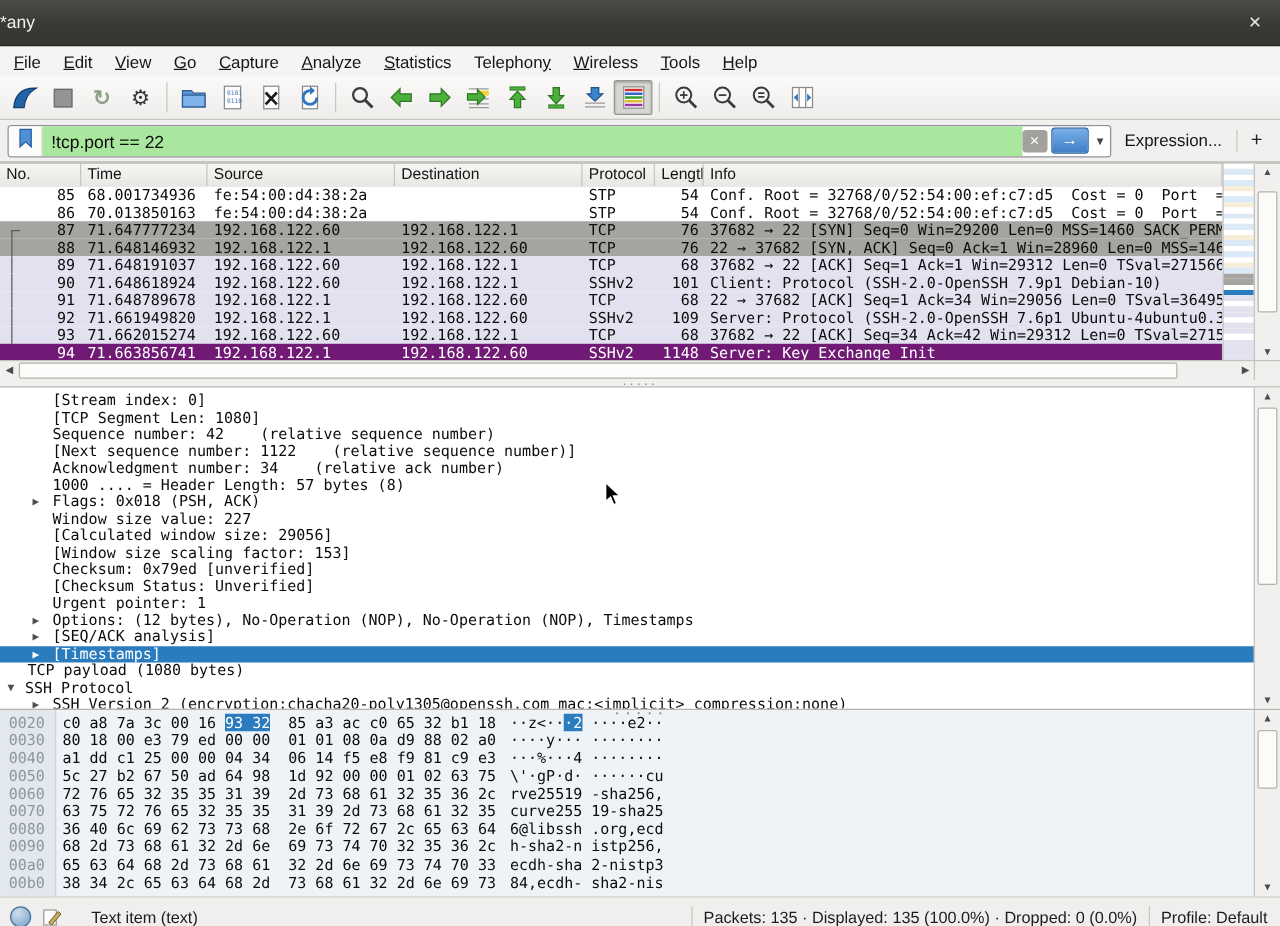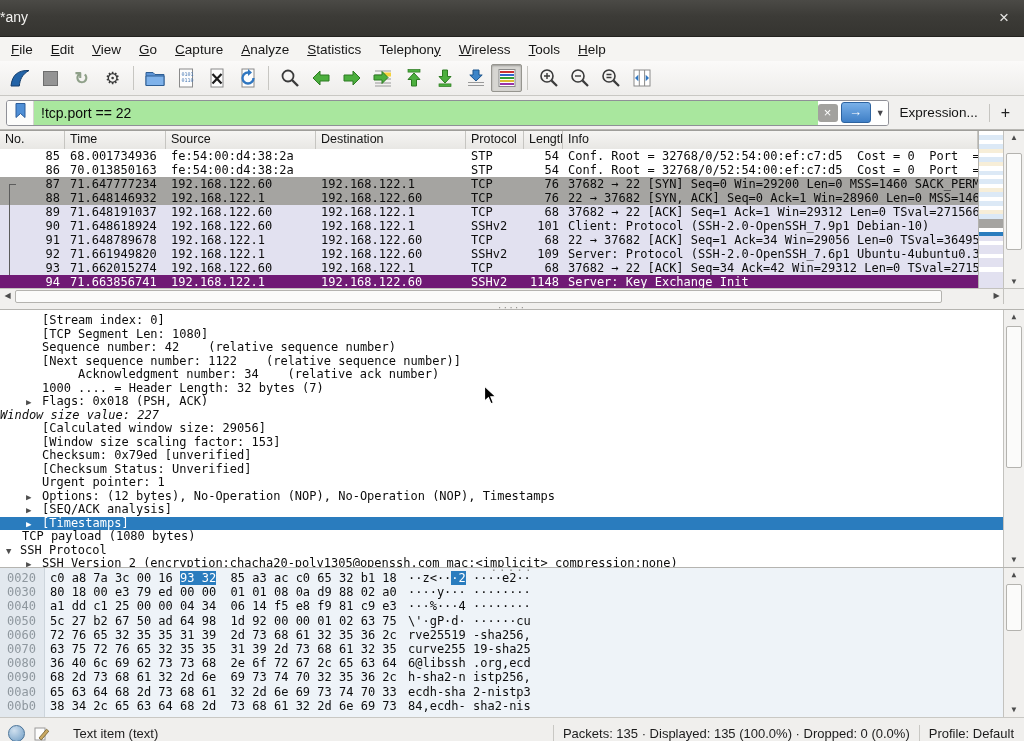--- a/index.html
+++ b/index.html
@@ -434,24 +434,24 @@
   <div class="splitter">
       <span class="sdots">·····</span>
     </div>
 
   <div class="details">
     <div class="drows" id="drows">
         <div class="drow" style="padding-left: 42px;"><span>[Stream index: 0]</span></div>
         <div class="drow" style="padding-left: 42px;"><span>[TCP Segment Len: 1080]</span></div>
         <div class="drow" style="padding-left: 42px;"><span>Sequence number: 42    (relative sequence number)</span></div>
         <div class="drow" style="padding-left: 42px;"><span>[Next sequence number: 1122    (relative sequence number)]</span></div>
-        <div class="drow" style="padding-left: 42px; margin-left: 36px;"><span>Acknowledgment number: 34    (relative ack number)</span></div>
-        <div class="drow" style="padding-left: 42px;"><span>1000 .... = Header Length: 32 bytes (7)</span></div>
+        <div class="drow" style="padding-left: 42px;"><span>Acknowledgment number: 34    (relative ack number)</span></div>
+        <div class="drow" style="padding-left: 42px;"><span>1000 .... = Header Length: 57 bytes (8)</span></div>
         <div class="drow" style="padding-left: 42px;"><span class="tri" style="left: 26px;">▶</span><span>Flags: 0x018 (PSH, ACK)</span></div>
-        <div class="drow" style=" font-style: italic;"><span>Window size value: 227</span></div>
+        <div class="drow" style="padding-left: 42px;"><span>Window size value: 227</span></div>
         <div class="drow" style="padding-left: 42px;"><span>[Calculated window size: 29056]</span></div>
         <div class="drow" style="padding-left: 42px;"><span>[Window size scaling factor: 153]</span></div>
         <div class="drow" style="padding-left: 42px;"><span>Checksum: 0x79ed [unverified]</span></div>
         <div class="drow" style="padding-left: 42px;"><span>[Checksum Status: Unverified]</span></div>
         <div class="drow" style="padding-left: 42px;"><span>Urgent pointer: 1</span></div>
         <div class="drow" style="padding-left: 42px;"><span class="tri" style="left: 26px;">▶</span><span>Options: (12 bytes), No-Operation (NOP), No-Operation (NOP), Timestamps</span></div>
         <div class="drow" style="padding-left: 42px;"><span class="tri" style="left: 26px;">▶</span><span>[SEQ/ACK analysis]</span></div>
         <div class="drow sel" style="padding-left: 42px;"><span class="tri" style="left: 26px;">▶</span><span>[Timestamps]</span></div>
         <div class="drow" style="padding-left: 22px;"><span>TCP payload (1080 bytes)</span></div>
         <div class="drow" style="padding-left: 20px;"><span class="tri" style="left: 6px;">▼</span><span>SSH Protocol</span></div>

